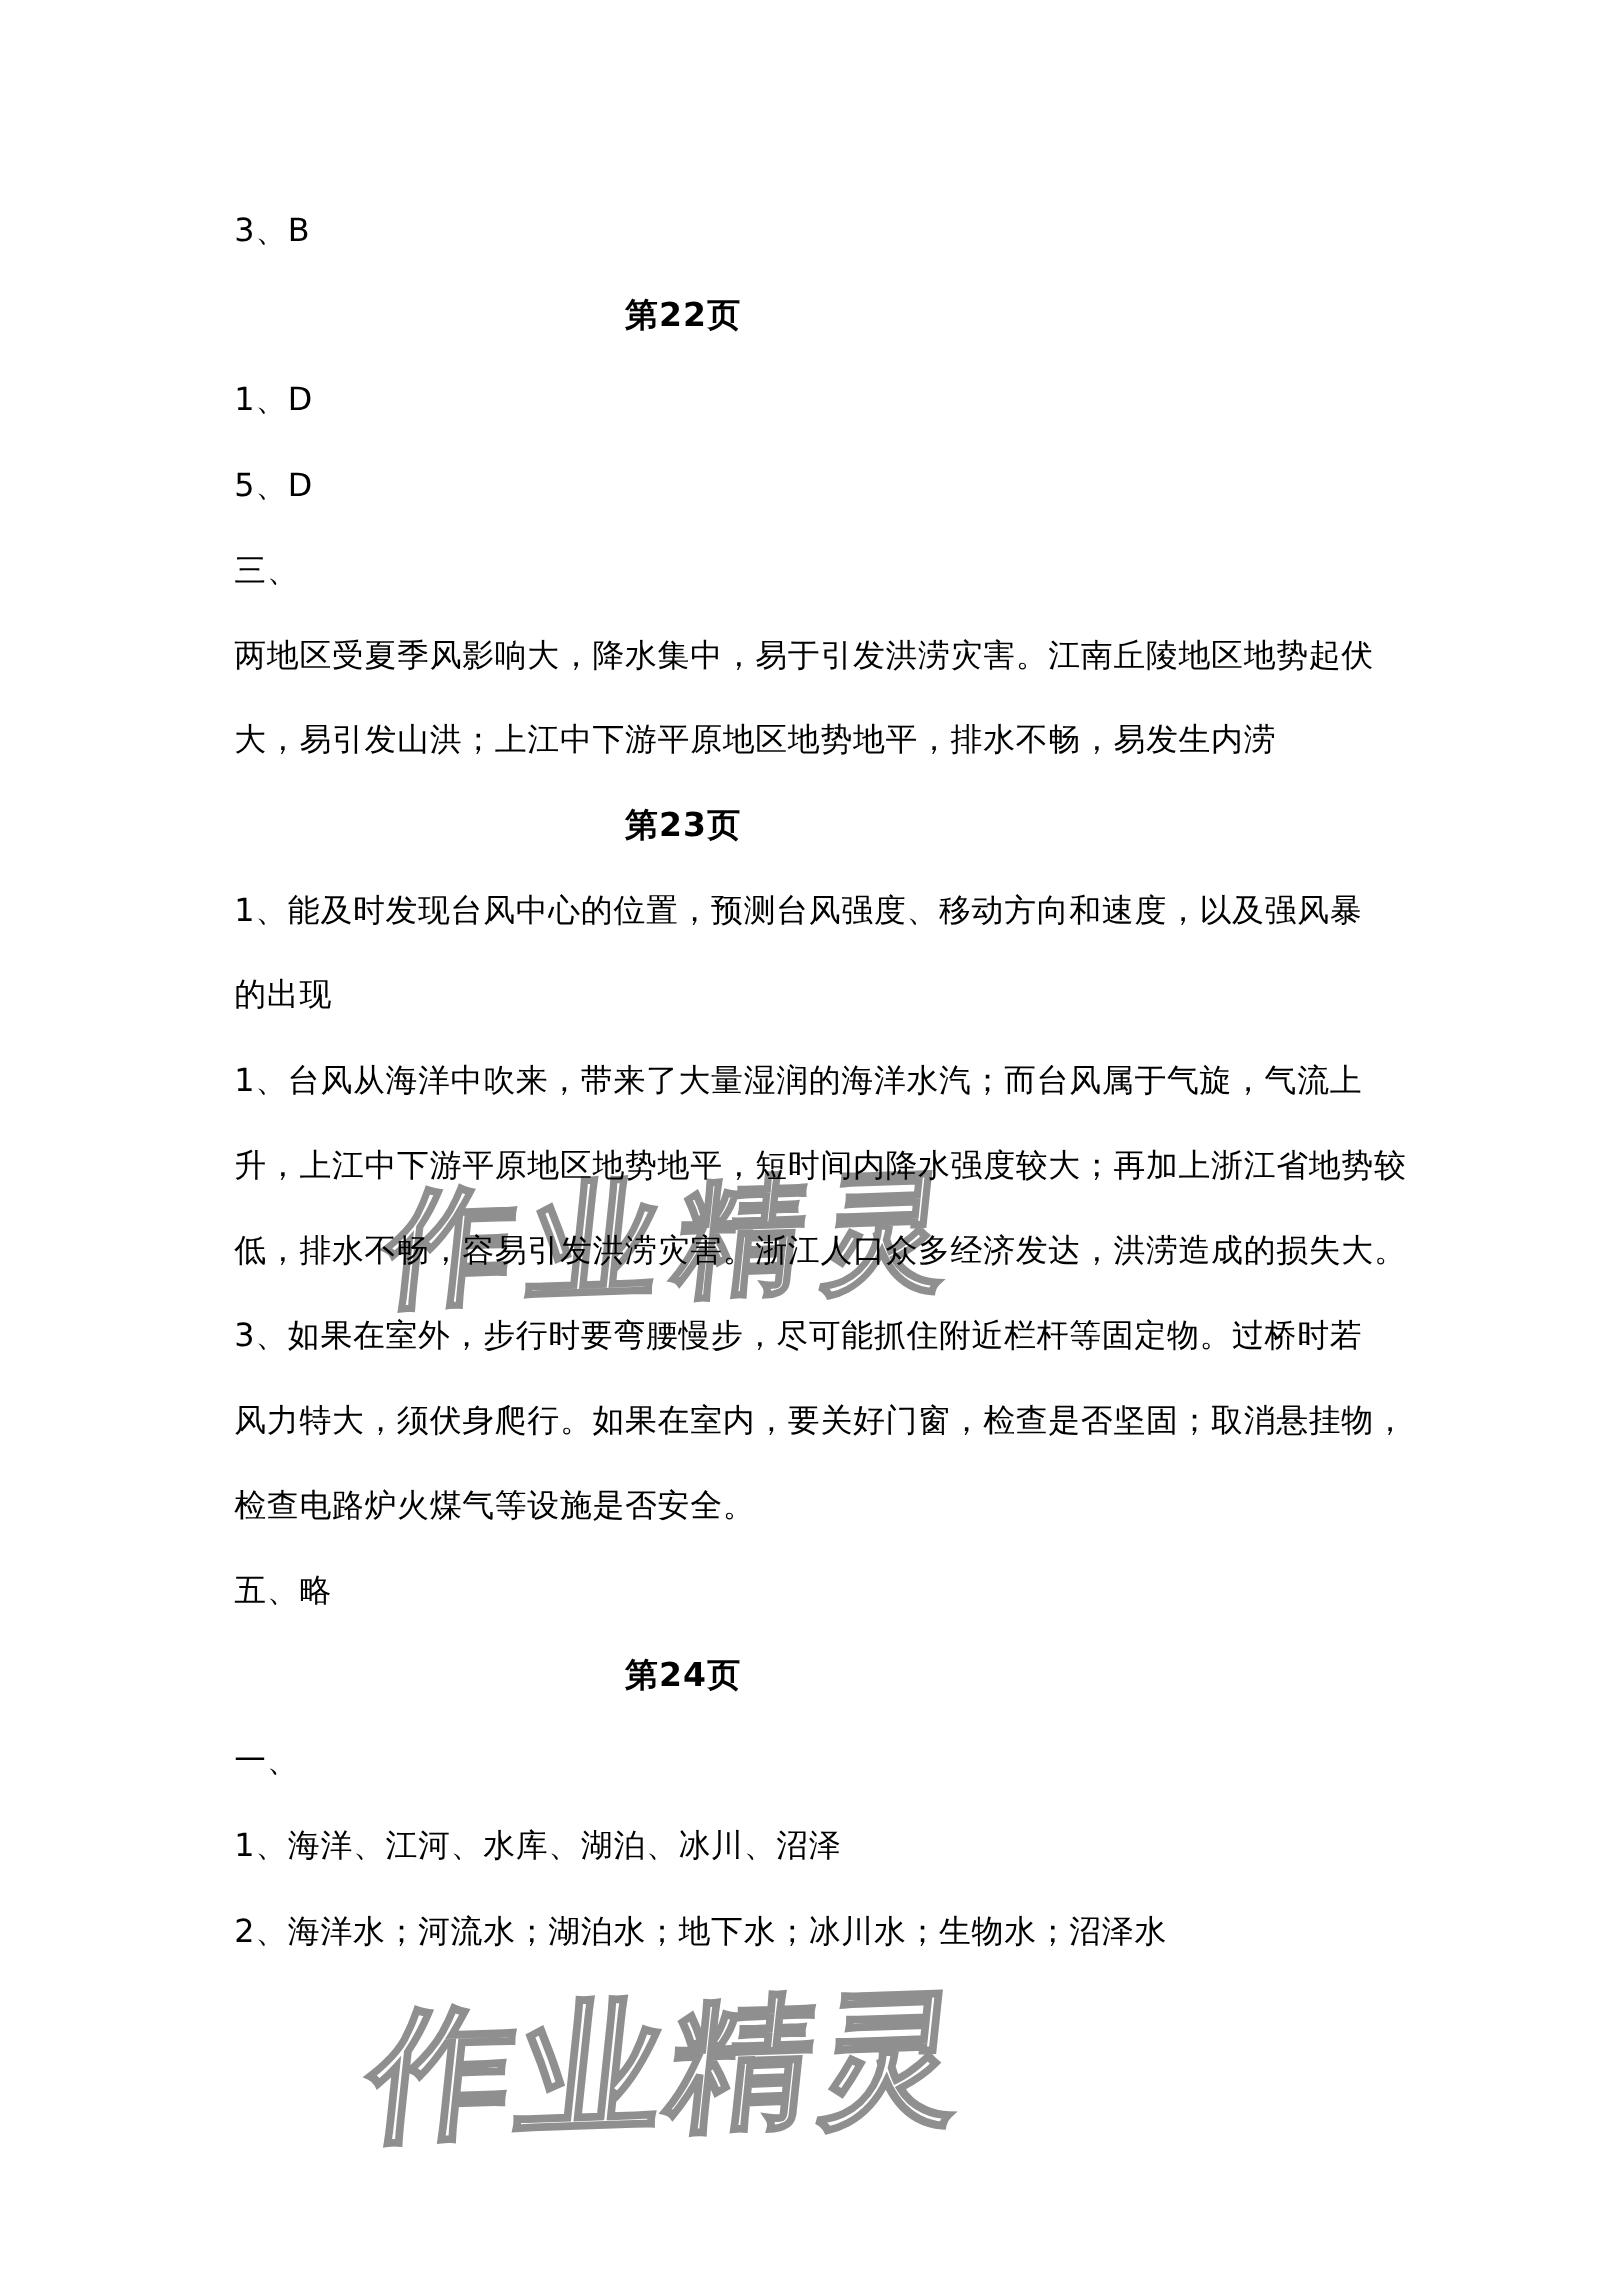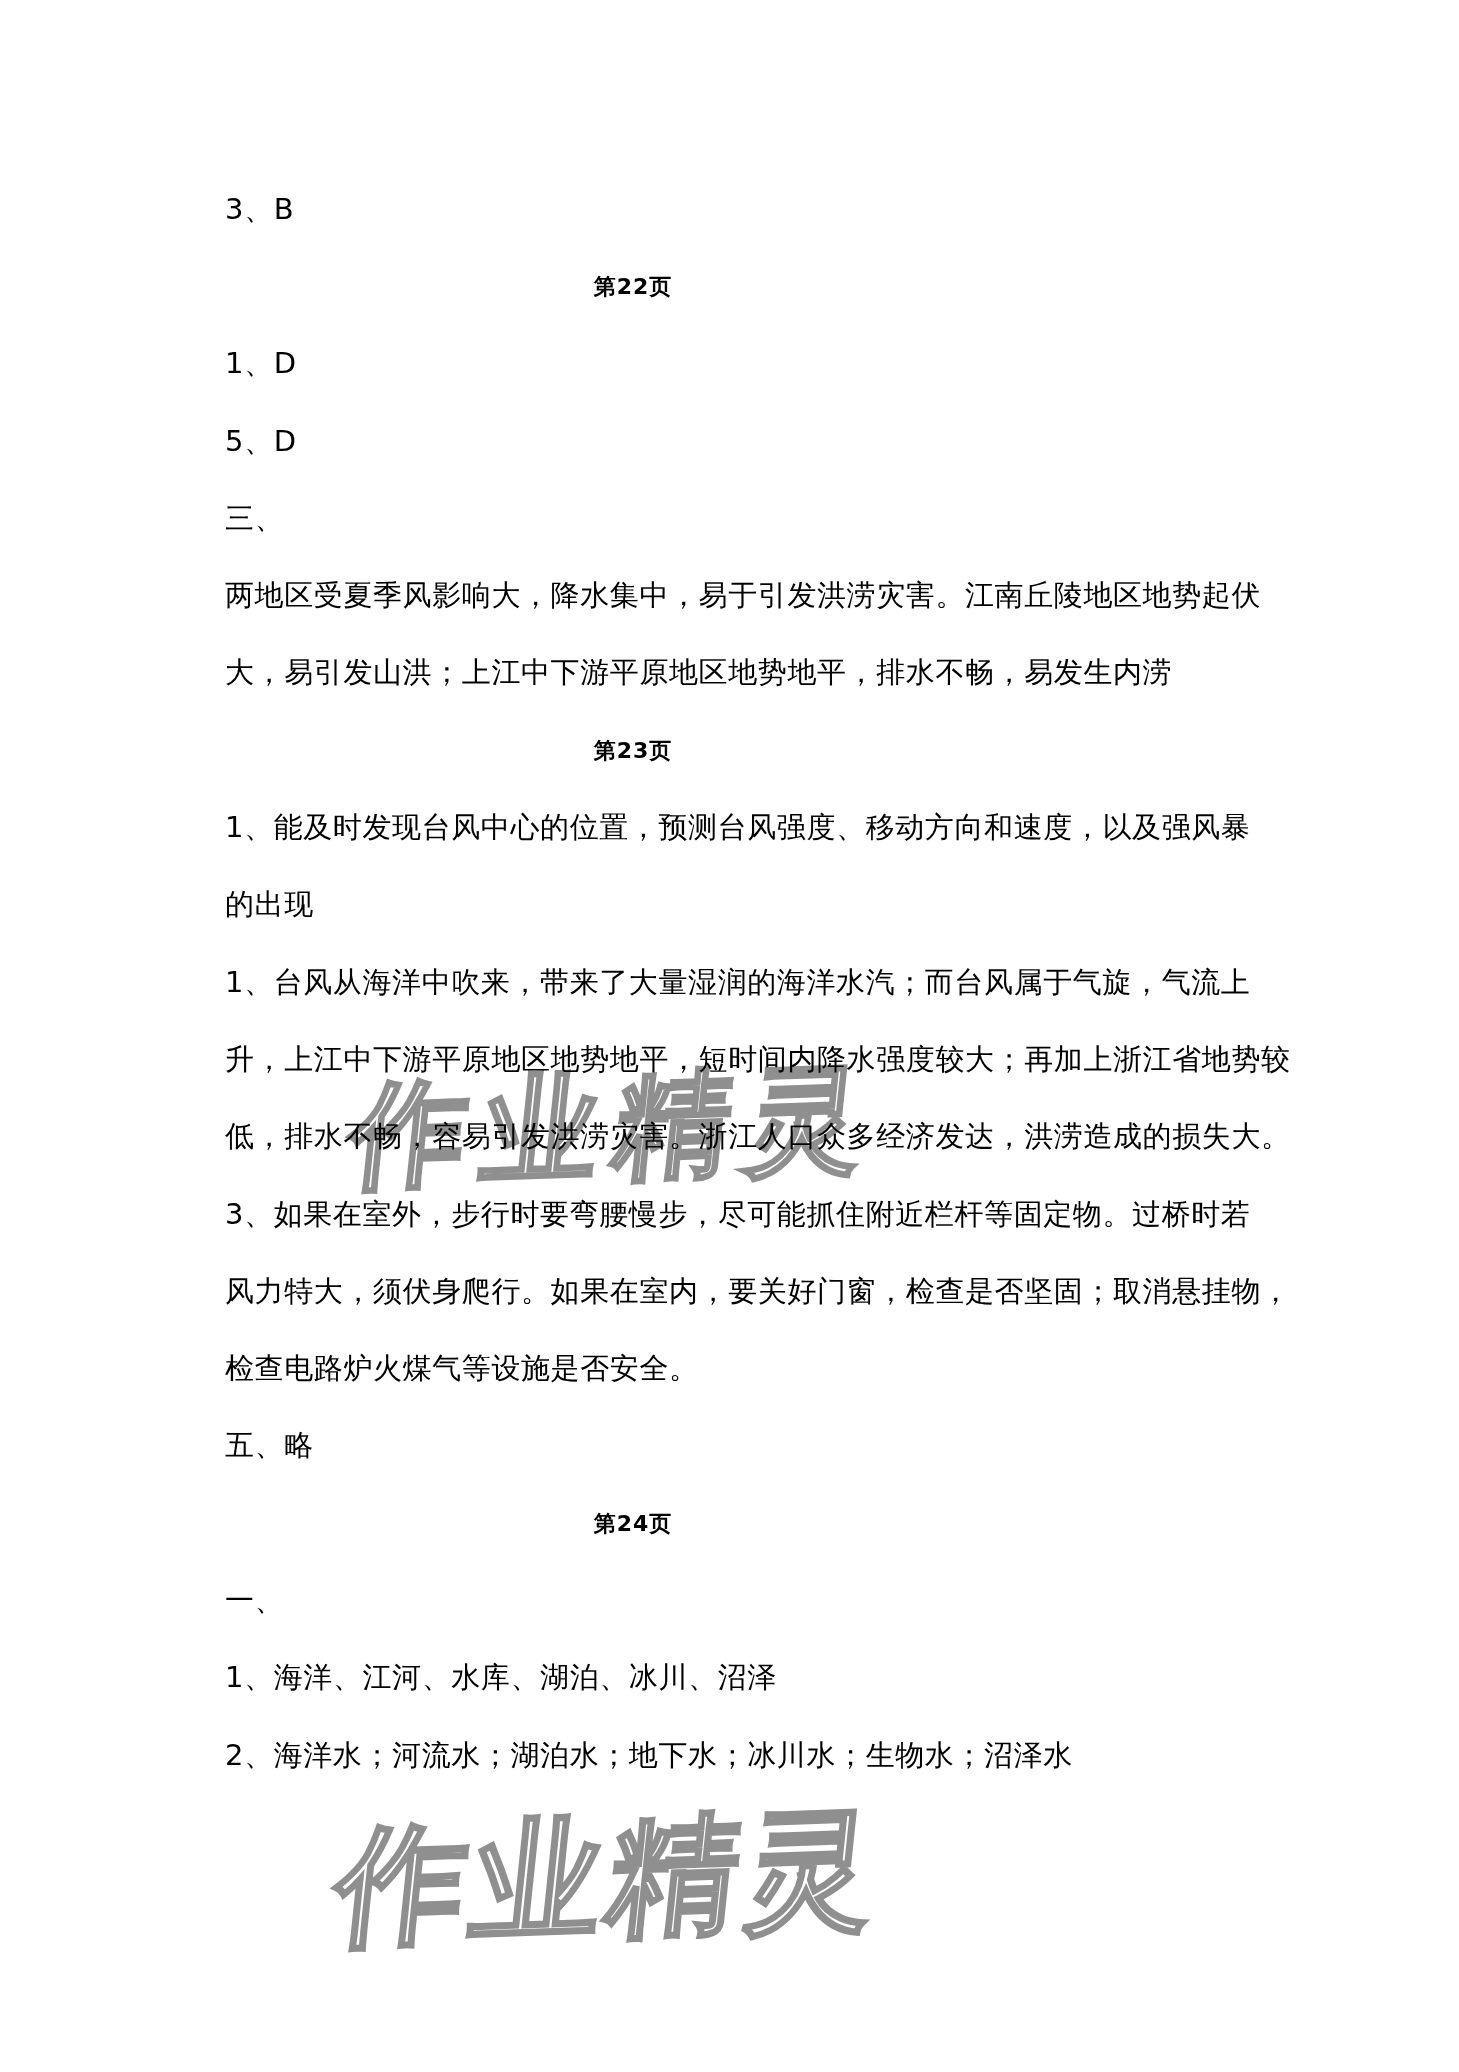--- a/index.html
+++ b/index.html
@@ -42,39 +42,39 @@
     left: 330px;
     top: 1822px;
     font-size: 130px;
     letter-spacing: 6px;
   }
   
   .content {
     position: absolute;
     z-index: 2;
     top: 171px;
-    left: 12px;
+    left: 0;
     width: 1213px;
   }
   .line {
     height: 77.3px;
     display: flex;
     align-items: center;
     padding-left: 213px;
     font-size: 29px;
     letter-spacing: 0.6px;
     color: #000000;
     font-weight: 500;
     white-space: nowrap;
   }
   .line.heading {
     padding-left: 0;
     justify-content: center;
     font-weight: 700;
-    font-size: 22px;
+    font-size: 30px;
     letter-spacing: 1px;
     margin-left: 29px;
   }
 </style>
 </head>
 <body>
 
 <div class="page">
 
   <div class="watermark mid">作业精灵</div>

